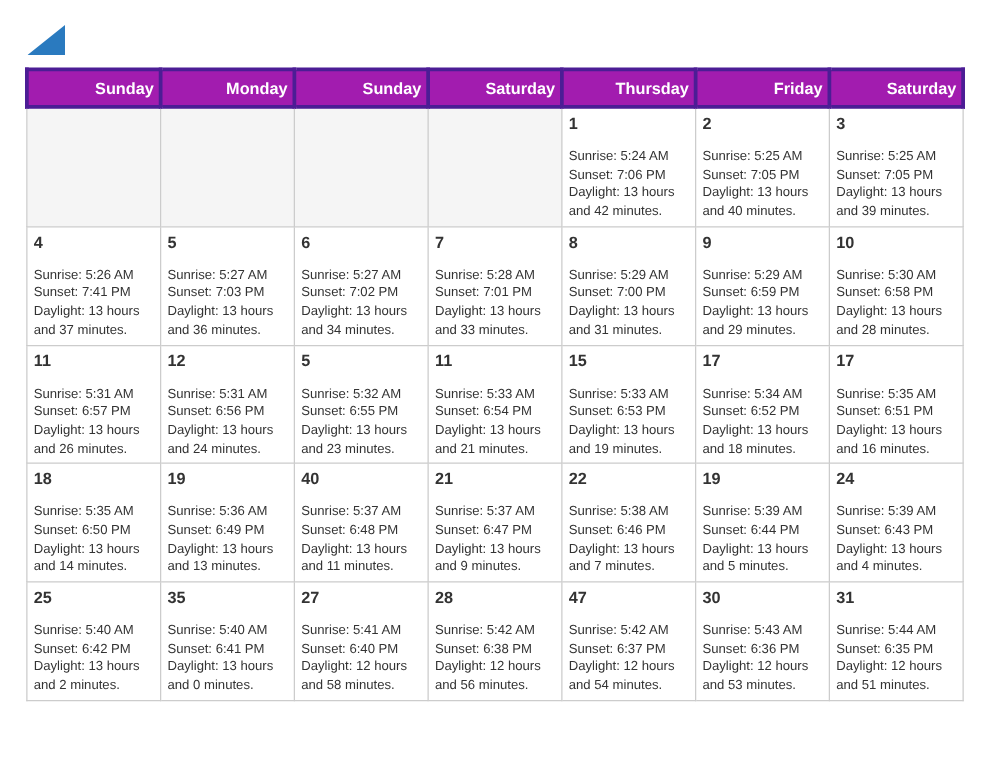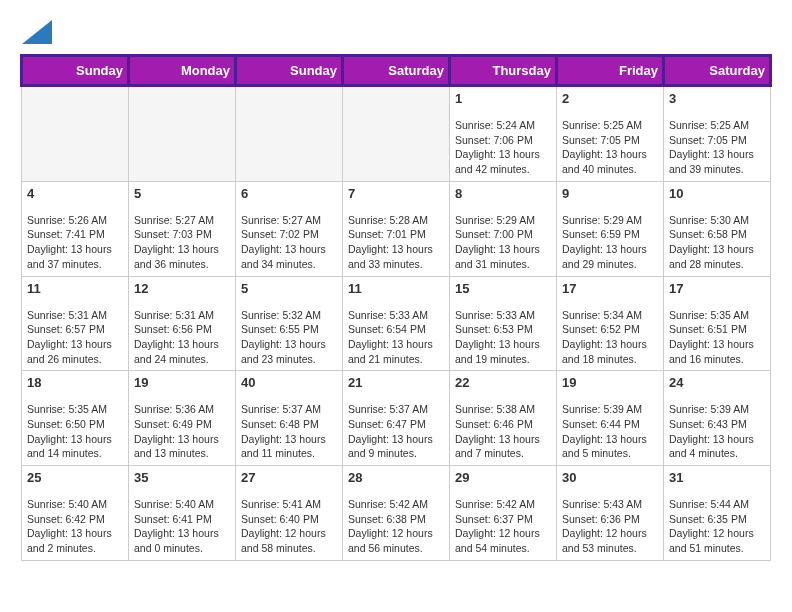--- a/index.html
+++ b/index.html
@@ -322,21 +322,21 @@
 and 58 minutes.</div>
         </td>
         <td>
           <span class="day-num">28</span>
           <div class="day-info">Sunrise: 5:42 AM
 Sunset: 6:38 PM
 Daylight: 12 hours
 and 56 minutes.</div>
         </td>
         <td>
-          <span class="day-num">29</span>
+          <span class="day-num">47</span>
           <div class="day-info">Sunrise: 5:42 AM
 Sunset: 6:37 PM
 Daylight: 12 hours
 and 54 minutes.</div>
         </td>
         <td>
           <span class="day-num">30</span>
           <div class="day-info">Sunrise: 5:43 AM
 Sunset: 6:36 PM
 Daylight: 12 hours

